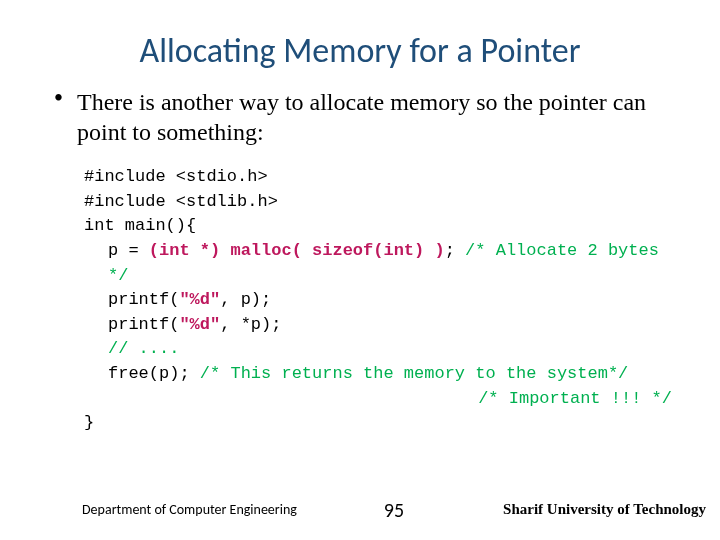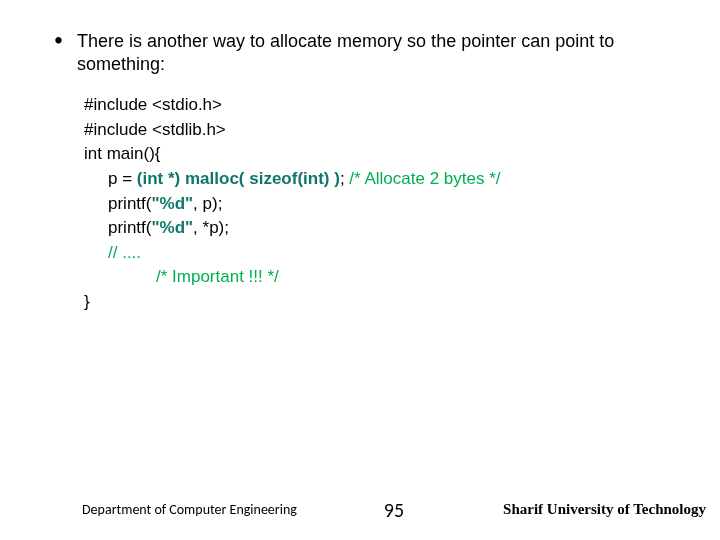--- a/index.html
+++ b/index.html
@@ -31,35 +31,35 @@
     margin-left: 6px;
   }
   .bullet {
     color: #000;
     font-size: 18px;
     margin-right: 14px;
     line-height: 1.2;
   }
   .bullet-text {
     color: #000;
-    font-size: 18px;
+    font-size: 24px;
     line-height: 1.25;
-    font-family: Liberation Sans, sans-serif;
+    font-family: Liberation Serif, serif;
   }
   .code-block {
     margin-top: 18px;
     margin-left: 36px;
     font-size: 17px;
     line-height: 1.45;
-    font-family: Liberation Sans, sans-serif;
+    font-family: Liberation Mono, monospace;
     color: #000;
   }
   .indent1 { padding-left: 24px; }
-  .indent2 { padding-left: 72px; }
-  .red { color: #0f766e; font-weight: bold; }
+  .indent2 { padding-left: 72px; text-align: right; }
+  .red { color: #be185d; font-weight: bold; }
   .green { color: #00b050; }
   .footer {
     position: absolute;
     bottom: 22px;
     left: 0;
     width: 100%;
     display: flex;
     justify-content: space-between;
     align-items: center;
     padding: 0 48px;
@@ -77,20 +77,21 @@
   .footer-right {
     font-family: Georgia, 'Times New Roman', serif;
     font-weight: bold;
     font-size: 15px;
   }
 </style>
 </head>
 <body>
 
 <div class="slide">
+  <h1 class="title">Allocating Memory for a Pointer</h1>
 
   <div class="bullet-row">
     <span class="bullet">•</span>
     <span class="bullet-text">There is another way to allocate memory so the pointer can point to something:</span>
   </div>
 
   <div class="code-block">
     <div>#include &lt;stdio.h&gt;</div>
     <div>#include &lt;stdlib.h&gt;</div>
     <div>int main(){</div>
@@ -99,20 +100,23 @@
     </div>
     <div class="indent1">
       <span>printf(</span><span class="red">"%d"</span><span>, p);</span>
     </div>
     <div class="indent1">
       <span>printf(</span><span class="red">"%d"</span><span>, *p);</span>
     </div>
     <div class="indent1">
       <span class="green">// ....</span>
     </div>
+    <div class="indent1">
+      <span>free(p);      </span><span class="green">/* This returns the memory to the system*/</span>
+    </div>
     <div class="indent2">
       <span class="green">/* Important !!! */</span>
     </div>
     <div>}</div>
   </div>
 
   <div class="footer">
     <span class="footer-left">Department of Computer Engineering</span>
     <span class="footer-center">95</span>
     <span class="footer-right">Sharif University of Technology</span>

